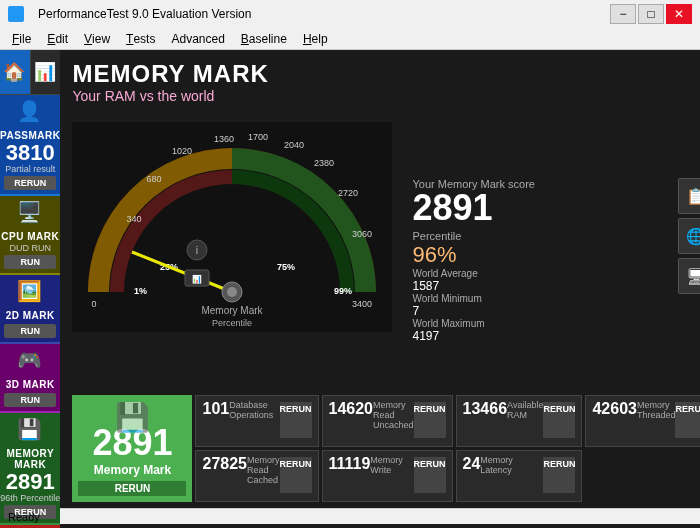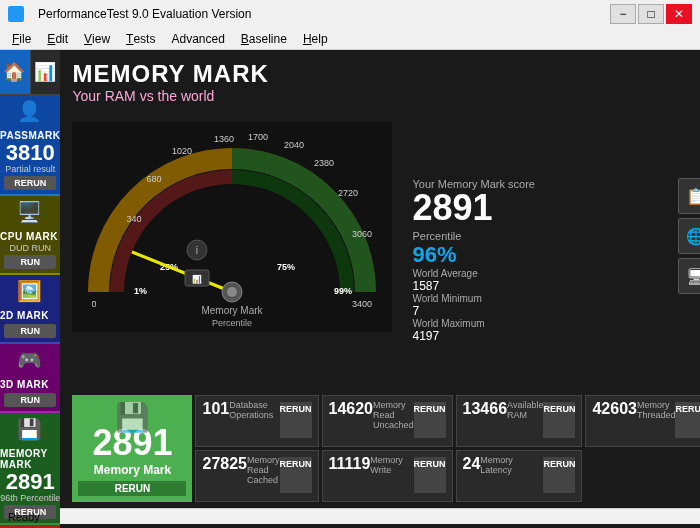--- a/index.html
+++ b/index.html
@@ -79,21 +79,21 @@
     .sidebar-icon-btn.active { background: #1565C0; }
 
     .sidebar-section {
       display: flex;
       flex-direction: column;
       cursor: pointer;
     }
     .sidebar-section .label {
       font-size: 10px;
       font-weight: bold;
-      text-align: left;
+      text-align: center;
       padding: 3px 0 1px;
       letter-spacing: 0.5px;
     }
     .sidebar-section .value {
       font-size: 22px;
       font-weight: bold;
       text-align: center;
       line-height: 1;
     }
     .sidebar-section .sub {
@@ -178,21 +178,21 @@
     .score-panel .score-row {
       display: flex;
       align-items: flex-start;
       gap: 8px;
       width: 100%;
     }
     .score-panel .score-left { flex: 1; }
     .score-panel .score-label { font-size: 11px; color: #aaa; }
     .score-panel .score-value { font-size: 36px; font-weight: bold; color: #fff; line-height: 1; }
     .score-panel .percentile-label { font-size: 11px; color: #aaa; margin-top: 4px; }
-    .score-panel .percentile-value { font-size: 22px; font-weight: bold; color: #0ea5e9; }
+    .score-panel .percentile-value { font-size: 22px; font-weight: normal; color: #fdba74; }
     .score-panel .stat-row { margin-top: 0; }
     .score-panel .stat-label { font-size: 10px; color: #aaa; }
     .score-panel .stat-value { font-size: 12px; color: #fff; }
 
     .score-icons {
       display: flex;
       flex-direction: column;
       gap: 4px;
     }
     .score-icon-btn {

